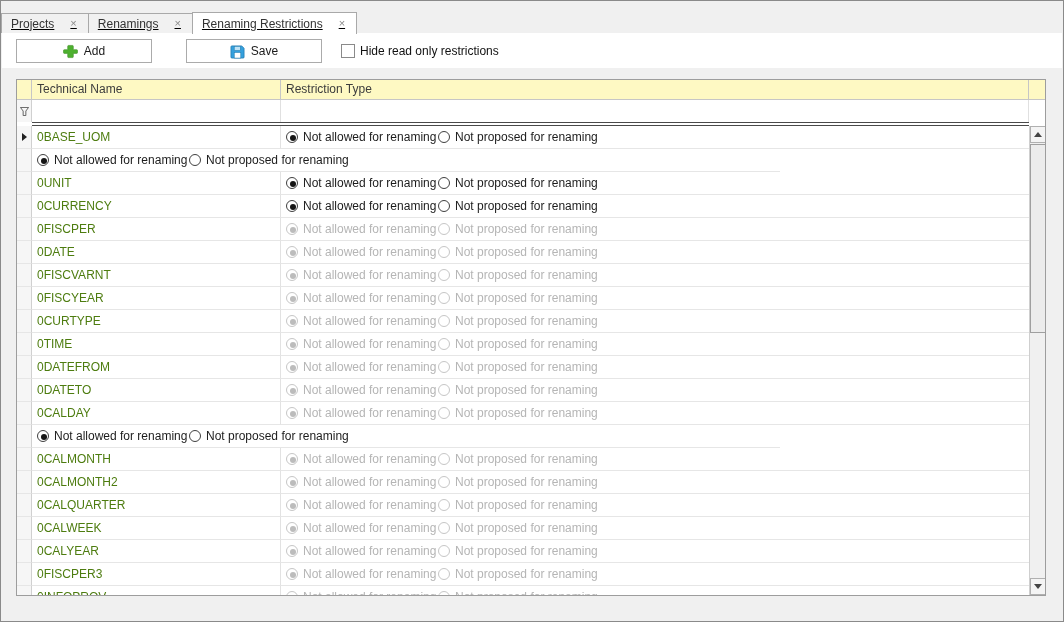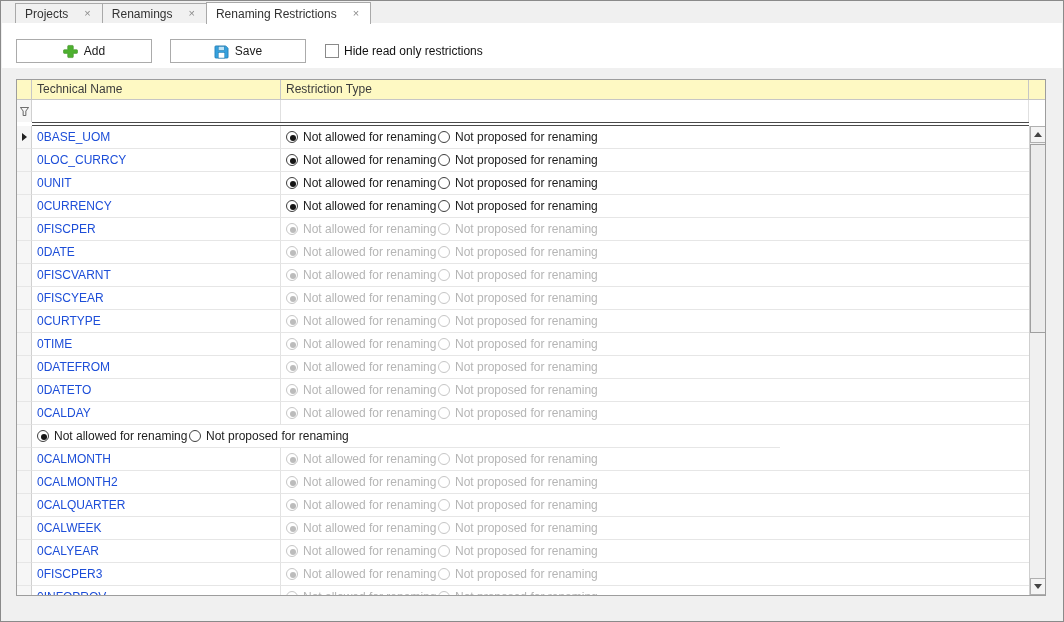--- a/index.html
+++ b/index.html
@@ -1,39 +1,39 @@
 <!DOCTYPE html>
 <html><head>
 <meta charset="utf-8">
 <style>
   * { margin:0; padding:0; box-sizing:border-box; }
   body { font-family:"Liberation Sans", sans-serif; background:#e8e8e8; }
   .window { position:relative; width:1064px; height:622px; background:#f0f0f0;
             border:1px solid #8a8a8a; overflow:hidden; }
 
   
-  .tabstrip { position:absolute; top:0; left:0; right:0; height:22px;
-              background:#f0f0f0; display:flex; align-items:flex-end; padding-left:14px; z-index:3; }
+  .tabstrip { position:absolute; top:0; left:0; right:0; height:32px;
+              background:#f0f0f0; display:flex; align-items:flex-end; padding-left:0; z-index:3;text-decoration:underline; }
   .tab { display:flex; align-items:center; gap:14px; height:20px; padding:0 9px;
          background:#f1f1f1; border:1px solid #a9a9a9; border-bottom:none;
          font-size:12px; color:#333; margin-right:-1px; cursor:default; }
   .tab.active { background:#ffffff; height:22px; margin-bottom:-1px; z-index:4; position:relative; }
   .tab-close { font-size:11px; color:#8b8b8b; line-height:1; padding:1px 2px; }
 
   
   .tabpage { position:absolute; top:21px; left:1px; right:1px; bottom:1px;
              background:#ffffff; border-top:1px solid #a9a9a9; z-index:1; }
 
   
   .toolbar { position:absolute; top:15px; left:14px; right:14px; height:26px;
              display:flex; align-items:center; }
   .btn { width:136px; height:24px; background:#ffffff; border:1px solid #ababab;
          display:flex; align-items:center; justify-content:center; gap:6px;
          font-size:12px; color:#1a1a1a; cursor:default; }
-  .btn + .btn { margin-left:18px; }
+  .btn + .btn { margin-left:34px; }
   .btn svg { display:block; }
   .chk-wrap { display:flex; align-items:center; gap:5px; margin-left:19px; font-size:12px; color:#111; }
   .chk { width:14px; height:14px; background:#fff; border:1px solid #8a8a8a; }
 
   
   .gridpanel { position:absolute; top:45px; left:0; right:0; bottom:0; background:#f0f0f0; }
 
   
   .grid { position:absolute; left:14px; top:11px; width:1030px; height:517px;
           background:#ffffff; border:1px solid #9d9d9d; font-size:12px; }
@@ -57,21 +57,21 @@
   .dblline { margin-left:15px; width:997px; height:4px; background:#ffffff;
              border-top:1px solid #4a4a4a; border-bottom:1px solid #4a4a4a; }
 
   .gridbody { position:relative; height:469px; overflow:hidden; }
   .rows { width:1012px; }
   .row { display:flex; height:23px; }
   .cell { border-right:1px solid #e2e2e2; border-bottom:1px solid #e6e6e6;
           height:23px; overflow:hidden; white-space:nowrap; }
   .cell.ind { width:15px; background:#f6f6f6; border-right:1px solid #d0d0d0;
               display:flex; align-items:center; justify-content:center; }
-  .cell.name { width:249px; padding:4px 0 16px 5px; color:#1d4ed8; }
+  .cell.name { width:249px; padding:4px 0 16px 5px; color:#4d7c0f; }
   .cell.rest { width:748px; border-right:none; display:flex; align-items:center; padding-left:5px; }
 
   .focus-arrow { width:0; height:0; border-left:5px solid #222;
                  border-top:4px solid transparent; border-bottom:4px solid transparent; }
 
   .radio { display:flex; align-items:center; gap:5px; }
   .radio.g1 { width:152px; }
   .rb { width:12px; height:12px; border-radius:50%; border:1px solid #3f3f3f;
         background:#fff; position:relative; flex:none; }
   .rb.checked::after { content:""; position:absolute; left:3px; top:3px; width:6px; height:6px;
@@ -182,21 +182,20 @@
       </span>
       <span class="radio g2">
         <span class="rb"></span>
         <span class="rl">Not proposed for renaming</span>
       </span>
     </div>
   </div>
 
   <div class="row">
     <div class="cell ind"></div>
-    <div class="cell name">0LOC_CURRCY</div>
     <div class="cell rest">
       <span class="radio g1">
         <span class="rb checked"></span>
         <span class="rl">Not allowed for renaming</span>
       </span>
       <span class="radio g2">
         <span class="rb"></span>
         <span class="rl">Not proposed for renaming</span>
       </span>
     </div>

